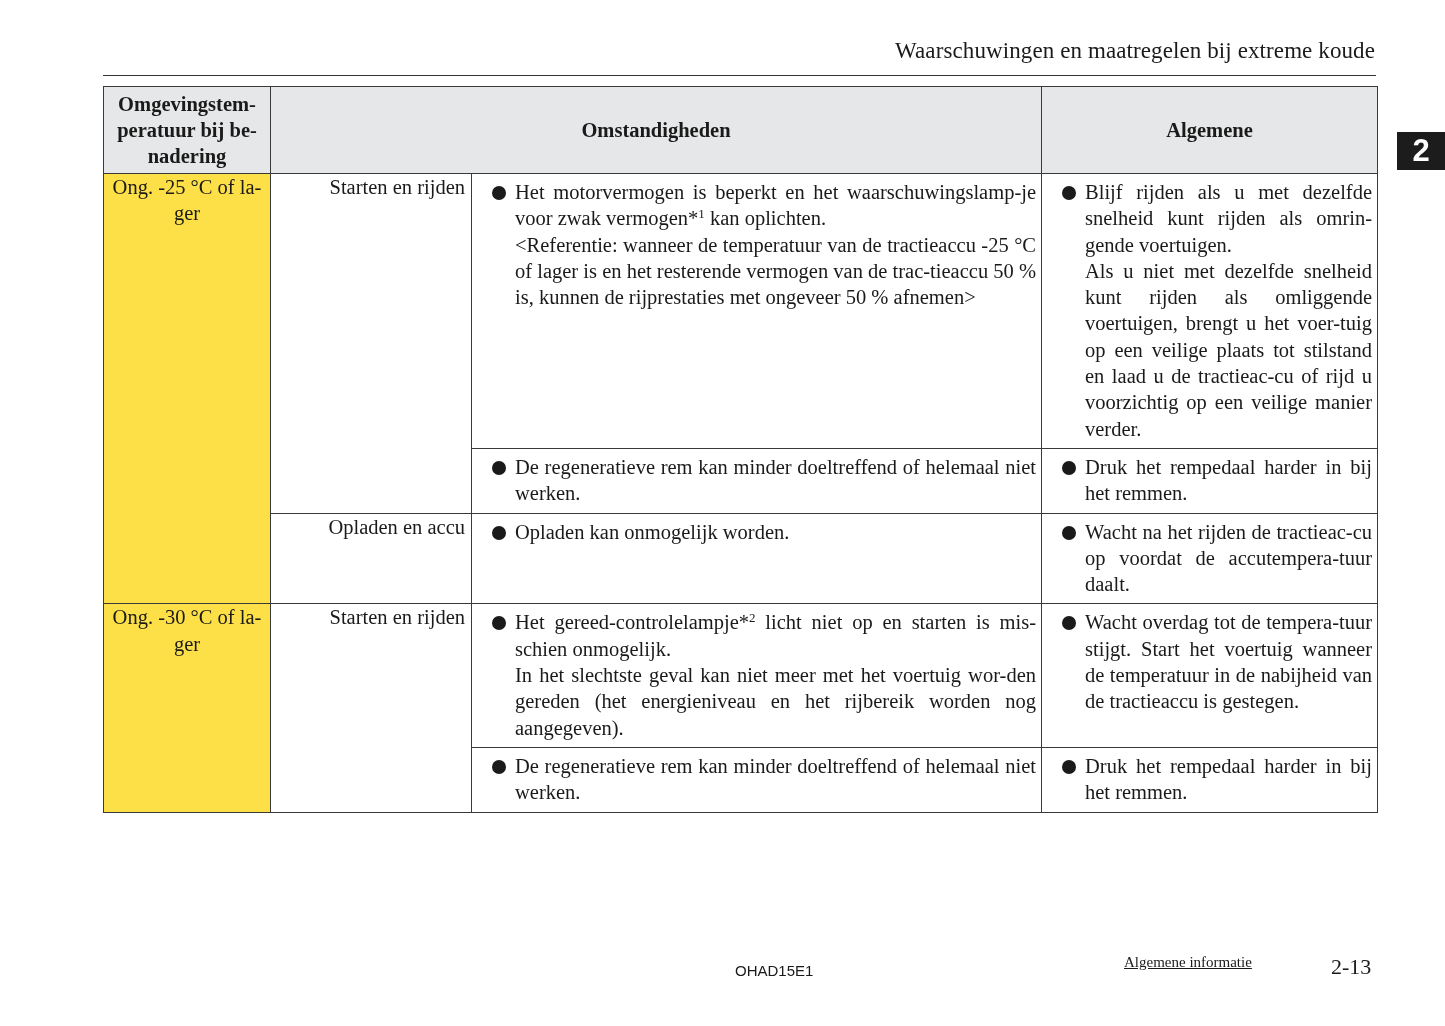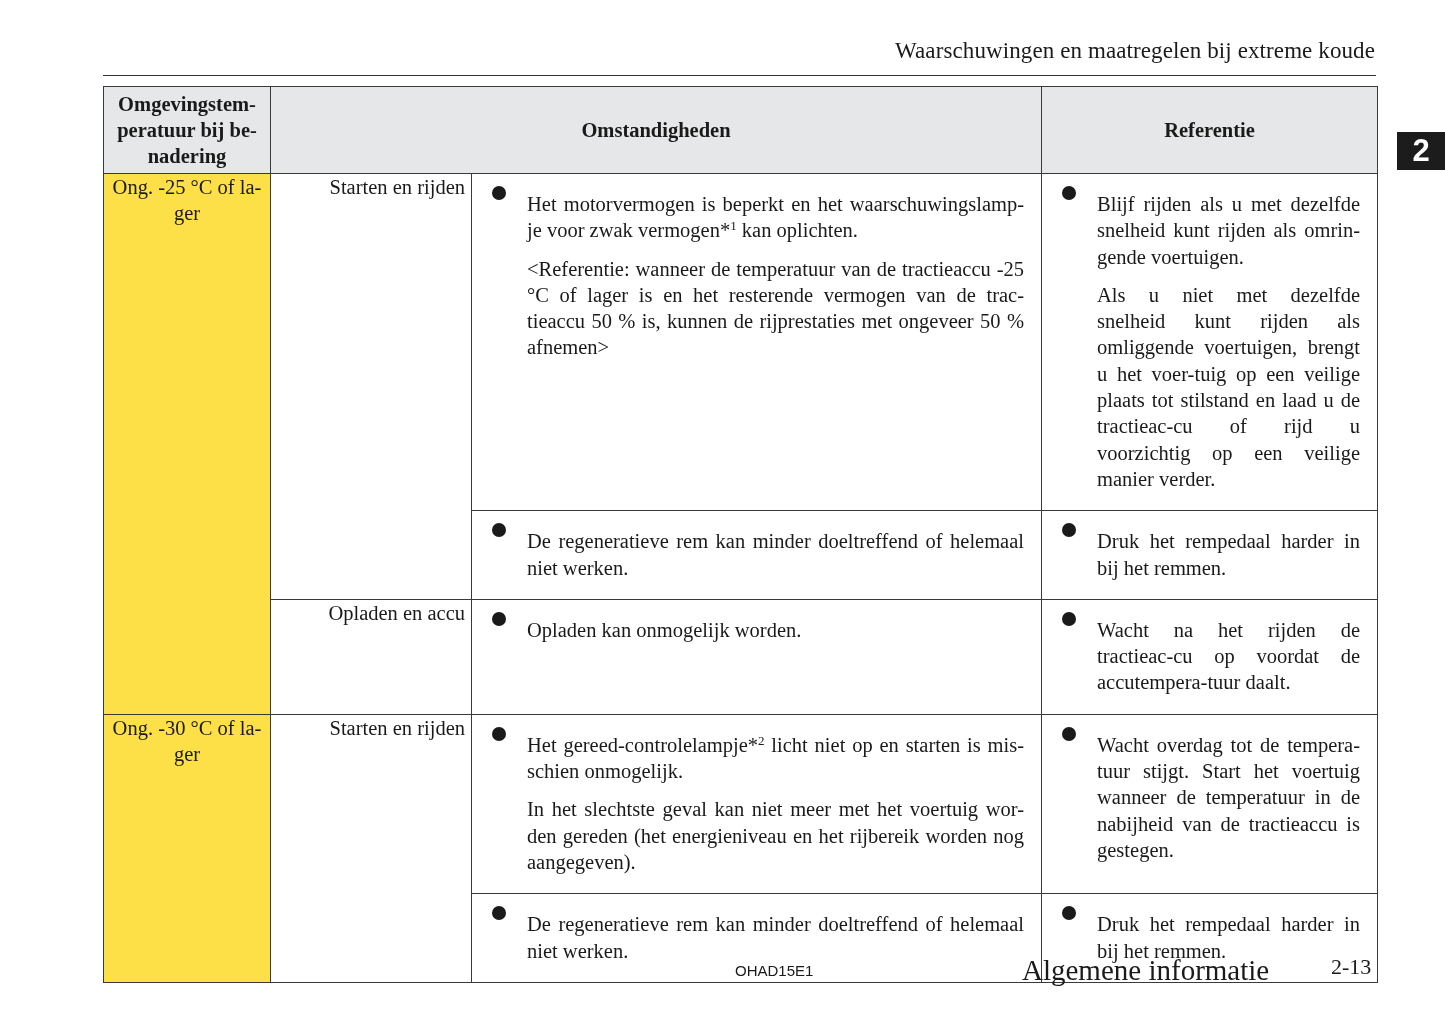--- a/index.html
+++ b/index.html
@@ -33,48 +33,48 @@
     background: #fde047; text-align: center; vertical-align: middle; padding: 0 4px;
   }
   td.cat { text-align: right; vertical-align: middle; padding: 0 6px; }
   td.bullet-cell { padding: 5px 5px 6px 20px; text-align: justify; }
   .bullet { display: flex; align-items: flex-start; }
   .dot {
     flex: 0 0 auto; width: 14px; height: 14px; border-radius: 50%; background: #1a1a1a;
     margin-top: 7px; margin-right: 9px;
   }
   .btext { flex: 1; text-align: justify; }
-  .btext p { margin: 12px; }
+  .btext p { margin: 0; }
   sup { font-size: 13px; line-height: 0; vertical-align: 7px; }
   .footer-code {
     position: absolute; left: 735px; top: 962px; font-family: "Liberation Sans", "DejaVu Sans", sans-serif;
     font-size: 15px;
   }
-  .footer-section { position: absolute; left: 1022px; top: 954px; font-size: 29px; }
+  .footer-section { position: absolute; left: 1124px; top: 954px; font-size: 15px; text-decoration: underline; }
   .footer-page { position: absolute; left: 1331px; top: 954px; font-size: 22px; }
 </style>
 </head>
 <body>
 
 <div class="running-head">Waarschuwingen en maatregelen bij extreme koude</div>
 <div class="head-rule"></div>
 <div class="chapter-tab">2</div>
 
 <table class="cold">
   <colgroup>
     <col style="width:167px">
       <col style="width:201px">
       <col style="width:570px">
       <col style="width:336px">
   </colgroup>
   <thead>
     <tr>
       <th>Omgevingstem-peratuur bij be-nadering</th>
       <th colspan="2">Omstandigheden</th>
-      <th>Referentie</th>
+      <th>Algemene</th>
     </tr>
   </thead>
   <tbody>
 
     <tr>
       <td rowspan="3" class="temp">Ong. -25 °C of la-ger</td>
       <td rowspan="2" class="cat">Starten en rijden</td>
       <td class="bullet-cell" style="height:260px">
         <div class="bullet">
           <span class="dot"></span>

